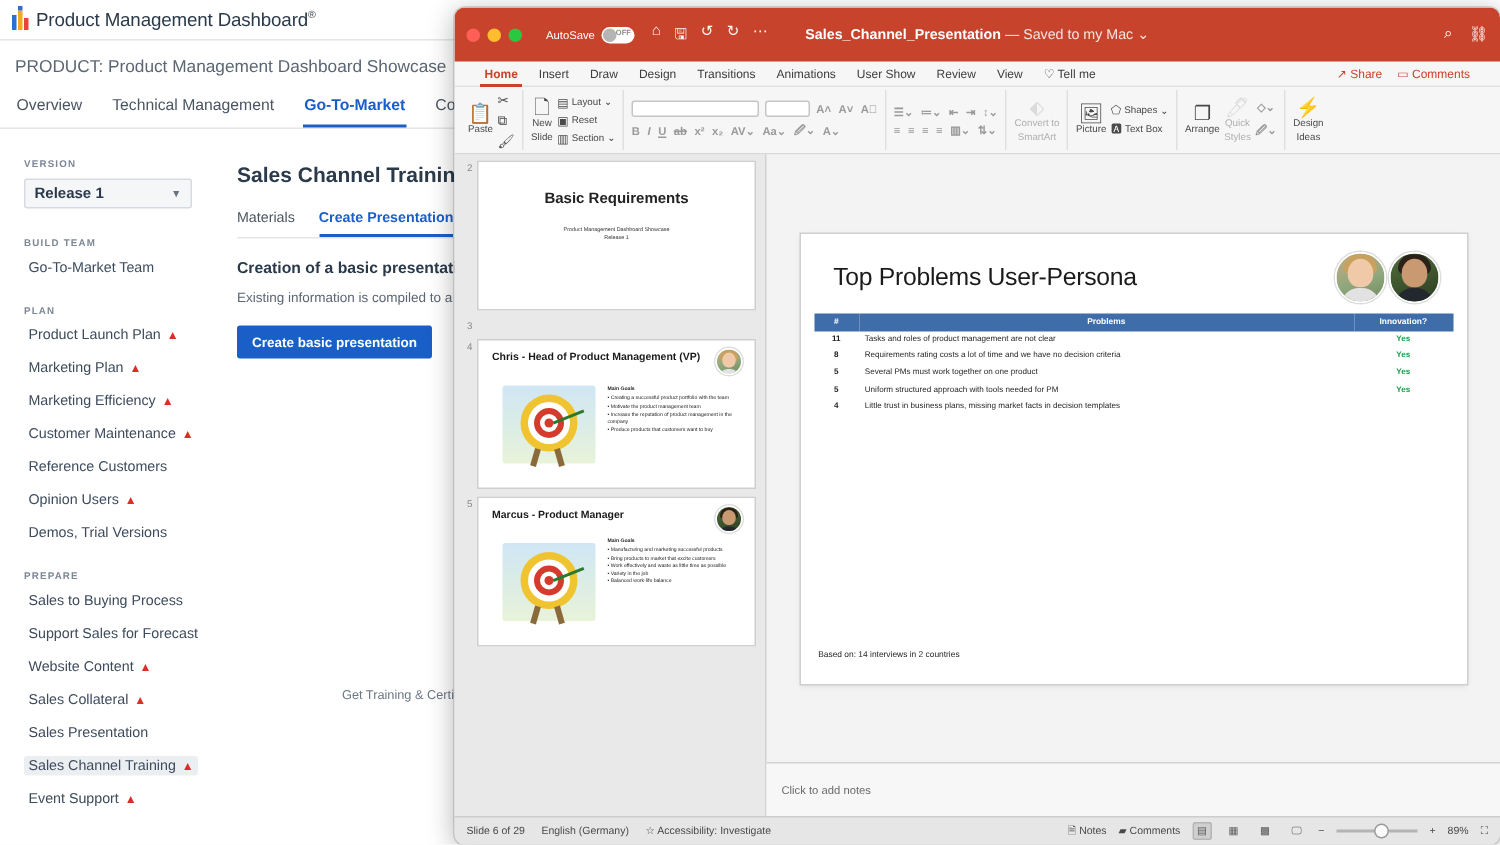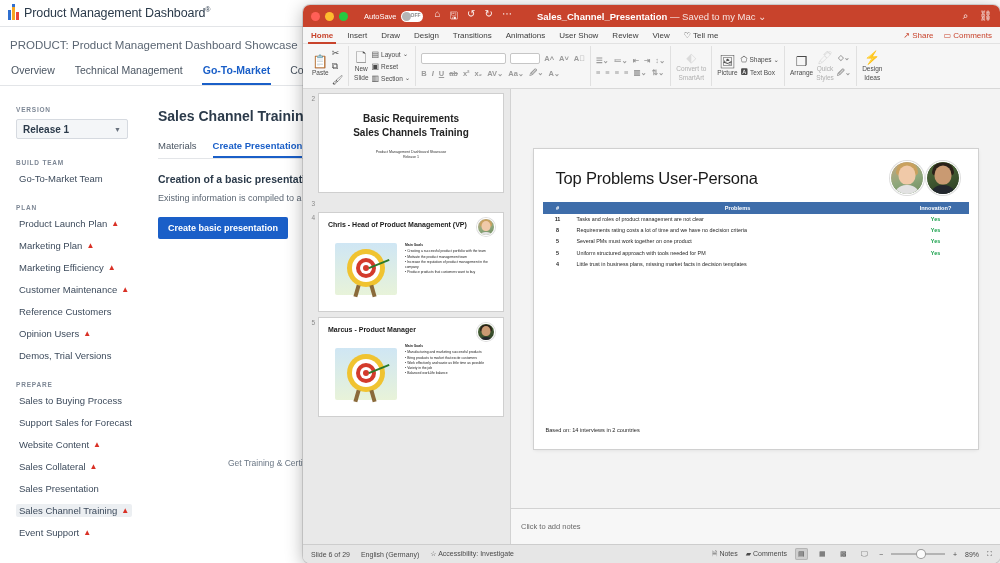--- a/index.html
+++ b/index.html
@@ -80,21 +80,21 @@
   }
 
   
   .ppt {
     position: absolute; left: 303px; top: 5px; width: 697px; height: 558px;
     background: #f1f1f1; border-radius: 7px; overflow: hidden;
     box-shadow: 0 3px 18px rgba(0,0,0,.30), 0 0 0 1px rgba(0,0,0,.12);
     display: flex; flex-direction: column;
   }
   .ppt-title {
-    height: 22px; background: #c8432c; display: flex; align-items: center;
+    height: 36px; background: #c8432c; display: flex; align-items: center;
     padding: 0 8px; flex: 0 0 auto; position: relative; color: #fff;
   }
   .tl { display: flex; gap: 5px; align-items: center; }
   .tl i { width: 9px; height: 9px; border-radius: 50%; display: block; }
   .tl i:nth-child(1) { background: #ff5f57; }
   .tl i:nth-child(2) { background: #febc2e; }
   .tl i:nth-child(3) { background: #28c840; }
   .autosave { display: flex; align-items: center; gap: 4px; margin-left: 16px; font-size: 7.5px; }
   .toggle {
     width: 22px; height: 11px; border-radius: 6px; background: #fff;
@@ -110,21 +110,21 @@
   .doctitle {
     position: absolute; left: 0; right: 0; text-align: center;
     font-size: 9.5px; pointer-events: none;
   }
   .doctitle b { font-weight: bold; }
   .doctitle .saved { opacity: .85; font-weight: normal; }
   .tright { margin-left: auto; display: flex; gap: 11px; font-size: 10px; }
 
   .ppt-ribtabs {
     height: 17px; background: #f6f6f6; display: flex; align-items: center;
-    padding: 0 8px; gap: 14px; font-size: 8px; color: #3c3c3c;
+    padding: 0 20px; gap: 14px; font-size: 8px; color: #3c3c3c;
     border-bottom: 1px solid #e2e2e2; flex: 0 0 auto;
   }
   .ppt-ribtabs .rt { cursor: pointer; white-space: nowrap; }
   .ppt-ribtabs .rt.active { color: #c8432c; font-weight: bold; position: relative; }
   .ppt-ribtabs .rt.active::after {
     content: ""; position: absolute; left: -3px; right: -3px; bottom: -4px;
     height: 2px; background: #c8432c;
   }
   .rt-right { margin-left: auto; display: flex; gap: 10px; color: #c8432c; }
 
@@ -522,21 +522,20 @@
 
     <div class="ppt-work">
 
       <div class="thumbs">
 
         <div class="thumbrow">
           <span class="thumbnum">2</span>
           <div class="thumb" style="height:100px">
             <div class="th-title" style="font-size:10px; margin-top:18px; line-height:1.35;">
               <div>Basic Requirements</div>
-              <div>Sales Channels Training</div>
             </div>
             <div style="text-align:center; font-size:3.6px; color:#333; margin-top:11px; line-height:1.5;">
               <div>Product Management Dashboard Showcase</div>
               <div>Release 1</div>
             </div>
           </div>
         </div>
 
         <div class="thumbrow">
           <span class="thumbnum">3</span>

